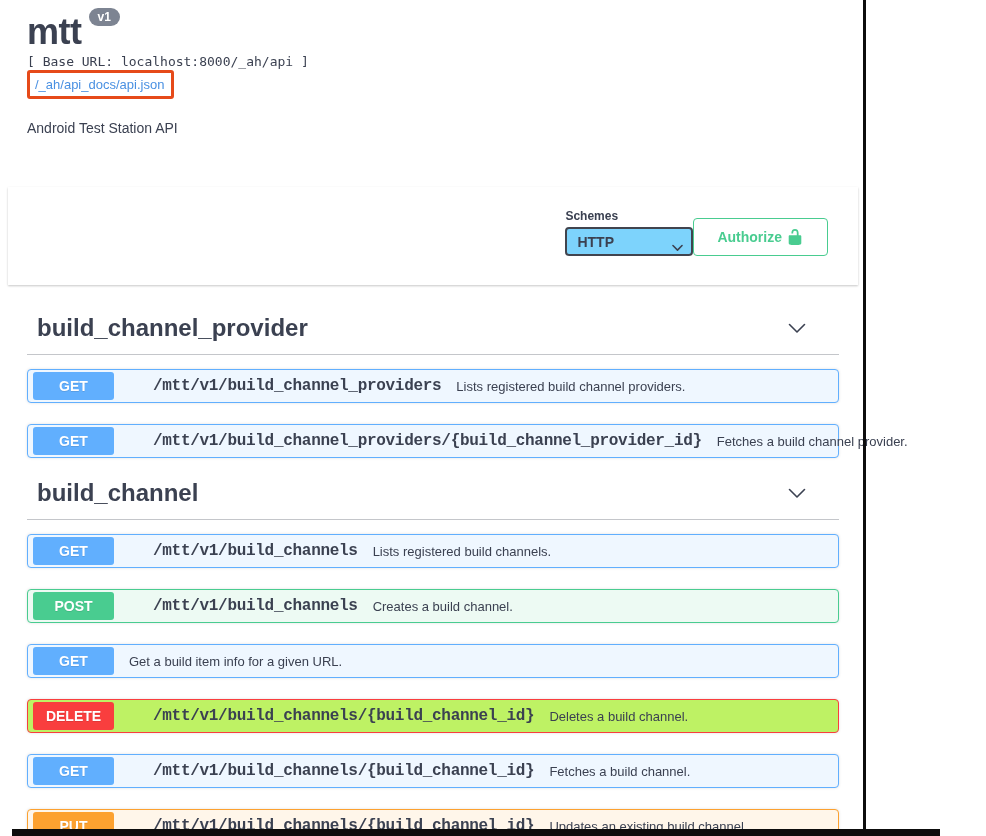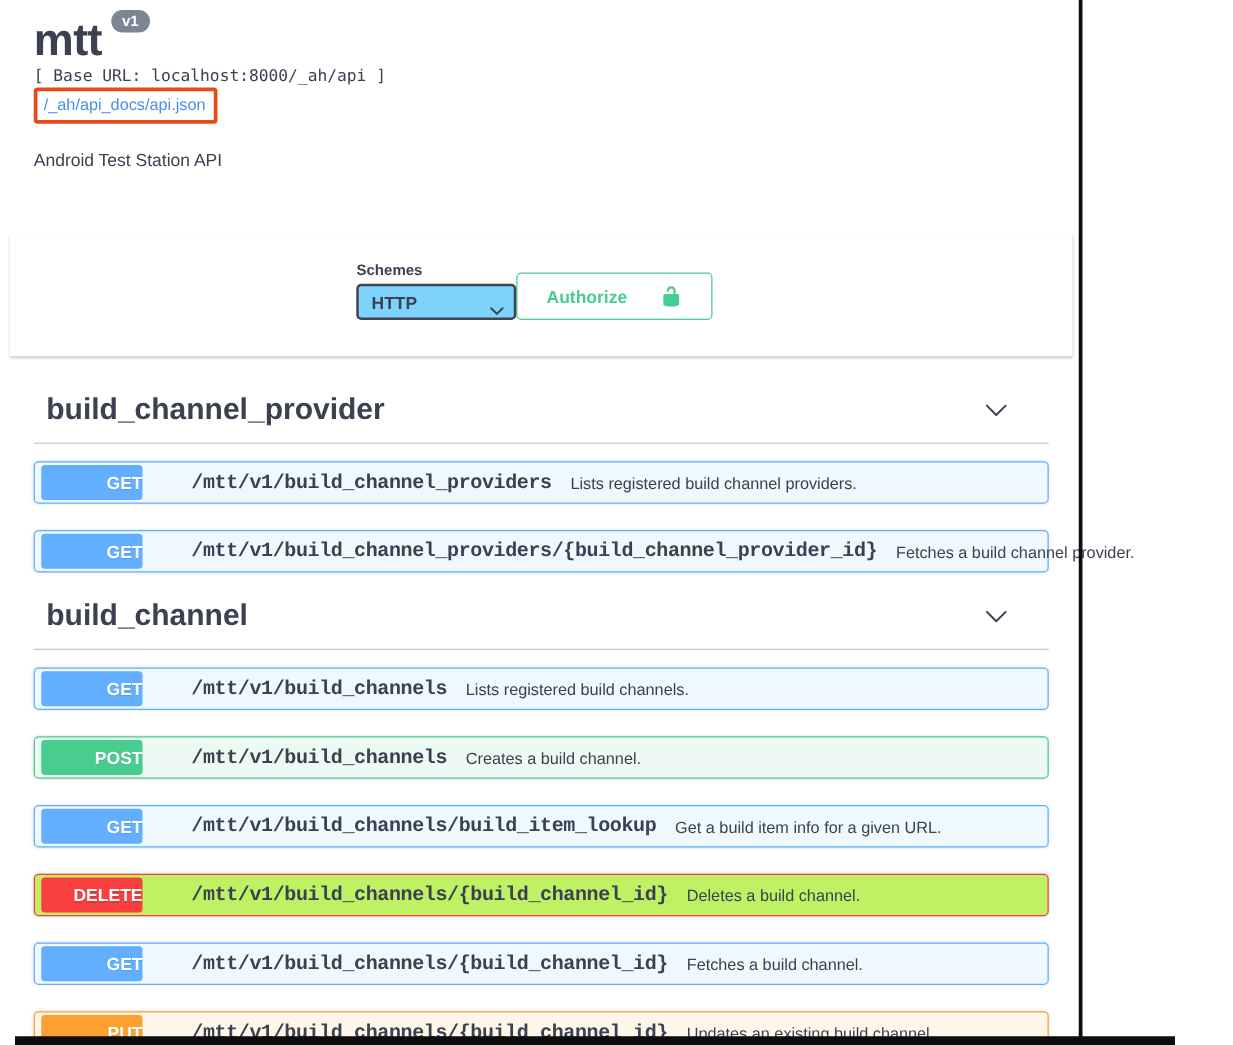--- a/index.html
+++ b/index.html
@@ -56,21 +56,21 @@
     color: #4990e2; font-size: 13px; text-decoration: none; cursor: pointer;
   }
   .api-description { font-size: 14px; color: #3b4151; margin-top: 21px; }
 
   
   .scheme-container {
     margin: 51px 8px 0 8px;
     background: #fff;
     box-shadow: 0 1px 2px 0 rgba(0,0,0,0.22);
     padding: 22px 19px 29px 19px;
-    display: flex; justify-content: center; align-items: flex-end;
+    display: flex; justify-content: flex-end; align-items: flex-end;
   }
   .schemes-wrap { }
   .schemes-label {
     display: block; font-size: 12px; font-weight: 700; color: #3b4151;
     margin-bottom: 4px;
   }
   .scheme-select-wrap { position: relative; width: 128px; }
   .scheme-select {
     width: 128px; height: 29px;
     border: 2px solid #41444e; border-radius: 4px;
@@ -80,21 +80,21 @@
     background: #7dd3fc;
     appearance: none; -webkit-appearance: none; -moz-appearance: none;
     cursor: pointer;
   }
   .scheme-select-chevron {
     position: absolute; right: 9px; top: 8px; pointer-events: none;
     display: inline-flex;
   }
   .auth-wrapper { padding-right: 11px; }
   .authorize-btn {
-    display: inline-flex; align-items: center; gap: 26px;
+    display: inline-flex; align-items: center; gap: 4px;
     background: transparent;
     border: 1px solid #49cc90; border-radius: 4px;
     color: #49cc90; font-weight: 700; font-size: 14px;
     font-family: "Liberation Sans", sans-serif;
     padding: 9px 23px; line-height: 1; cursor: pointer;
   }
 
   
   .operations-area { padding: 0 27px; margin-top: 29px; }
   .opblock-tag-section { margin-bottom: 10px; }
@@ -113,21 +113,21 @@
     display: flex; align-items: center;
     height: 34px;
     border-radius: 4px;
     border: 1px solid;
     margin-bottom: 21px;
     padding-left: 5px;
     box-shadow: 0 0 3px rgba(0,0,0,.12);
     cursor: pointer;
   }
   .method-badge {
-    min-width: 81px; text-align: right;
+    min-width: 81px; text-align: center;
     font-size: 14px; font-weight: 700; color: #fff;
     padding: 6px 0; border-radius: 3px;
     text-shadow: 0 1px 0 rgba(0,0,0,.1);
     font-family: "Liberation Sans", sans-serif;
   }
   .operation-path {
     font-family: Liberation Mono, monospace;
     font-size: 16px; font-weight: 700; color: #3b4151;
     margin-left: 39px; letter-spacing: -0.3px; white-space: nowrap; text-align: right;
   }
@@ -226,21 +226,20 @@
   </div>
 
   <div class="operation-row m-post">
     <span class="method-badge">POST</span>
     <span class="operation-path">/mtt/v1/build_channels</span>
     <span class="operation-description">Creates a build channel.</span>
   </div>
 
   <div class="operation-row m-get">
     <span class="method-badge">GET</span>
-    <span class="operation-path">/mtt/v1/build_channels/build_item_lookup</span>
     <span class="operation-description">Get a build item info for a given URL.</span>
   </div>
 
   <div class="operation-row m-delete">
     <span class="method-badge">DELETE</span>
     <span class="operation-path">/mtt/v1/build_channels/{build_channel_id}</span>
     <span class="operation-description">Deletes a build channel.</span>
   </div>
 
   <div class="operation-row m-get">

